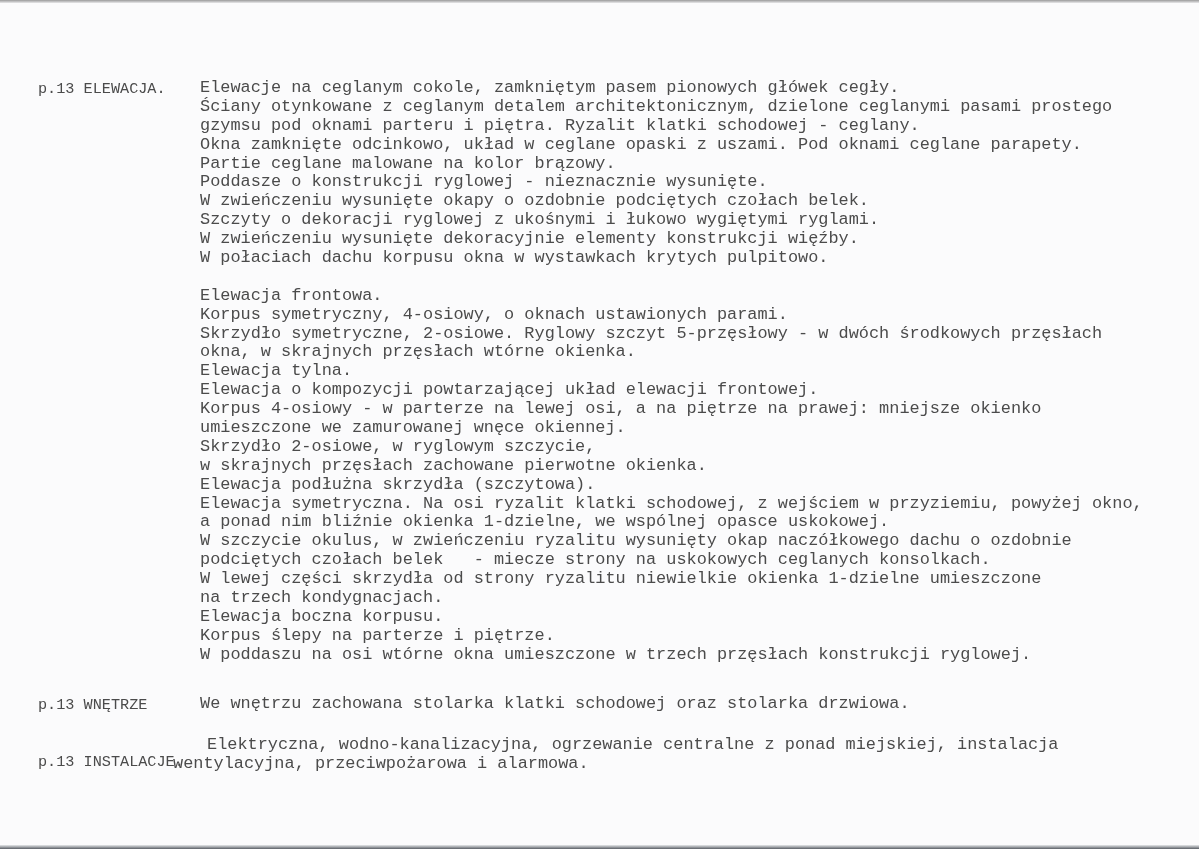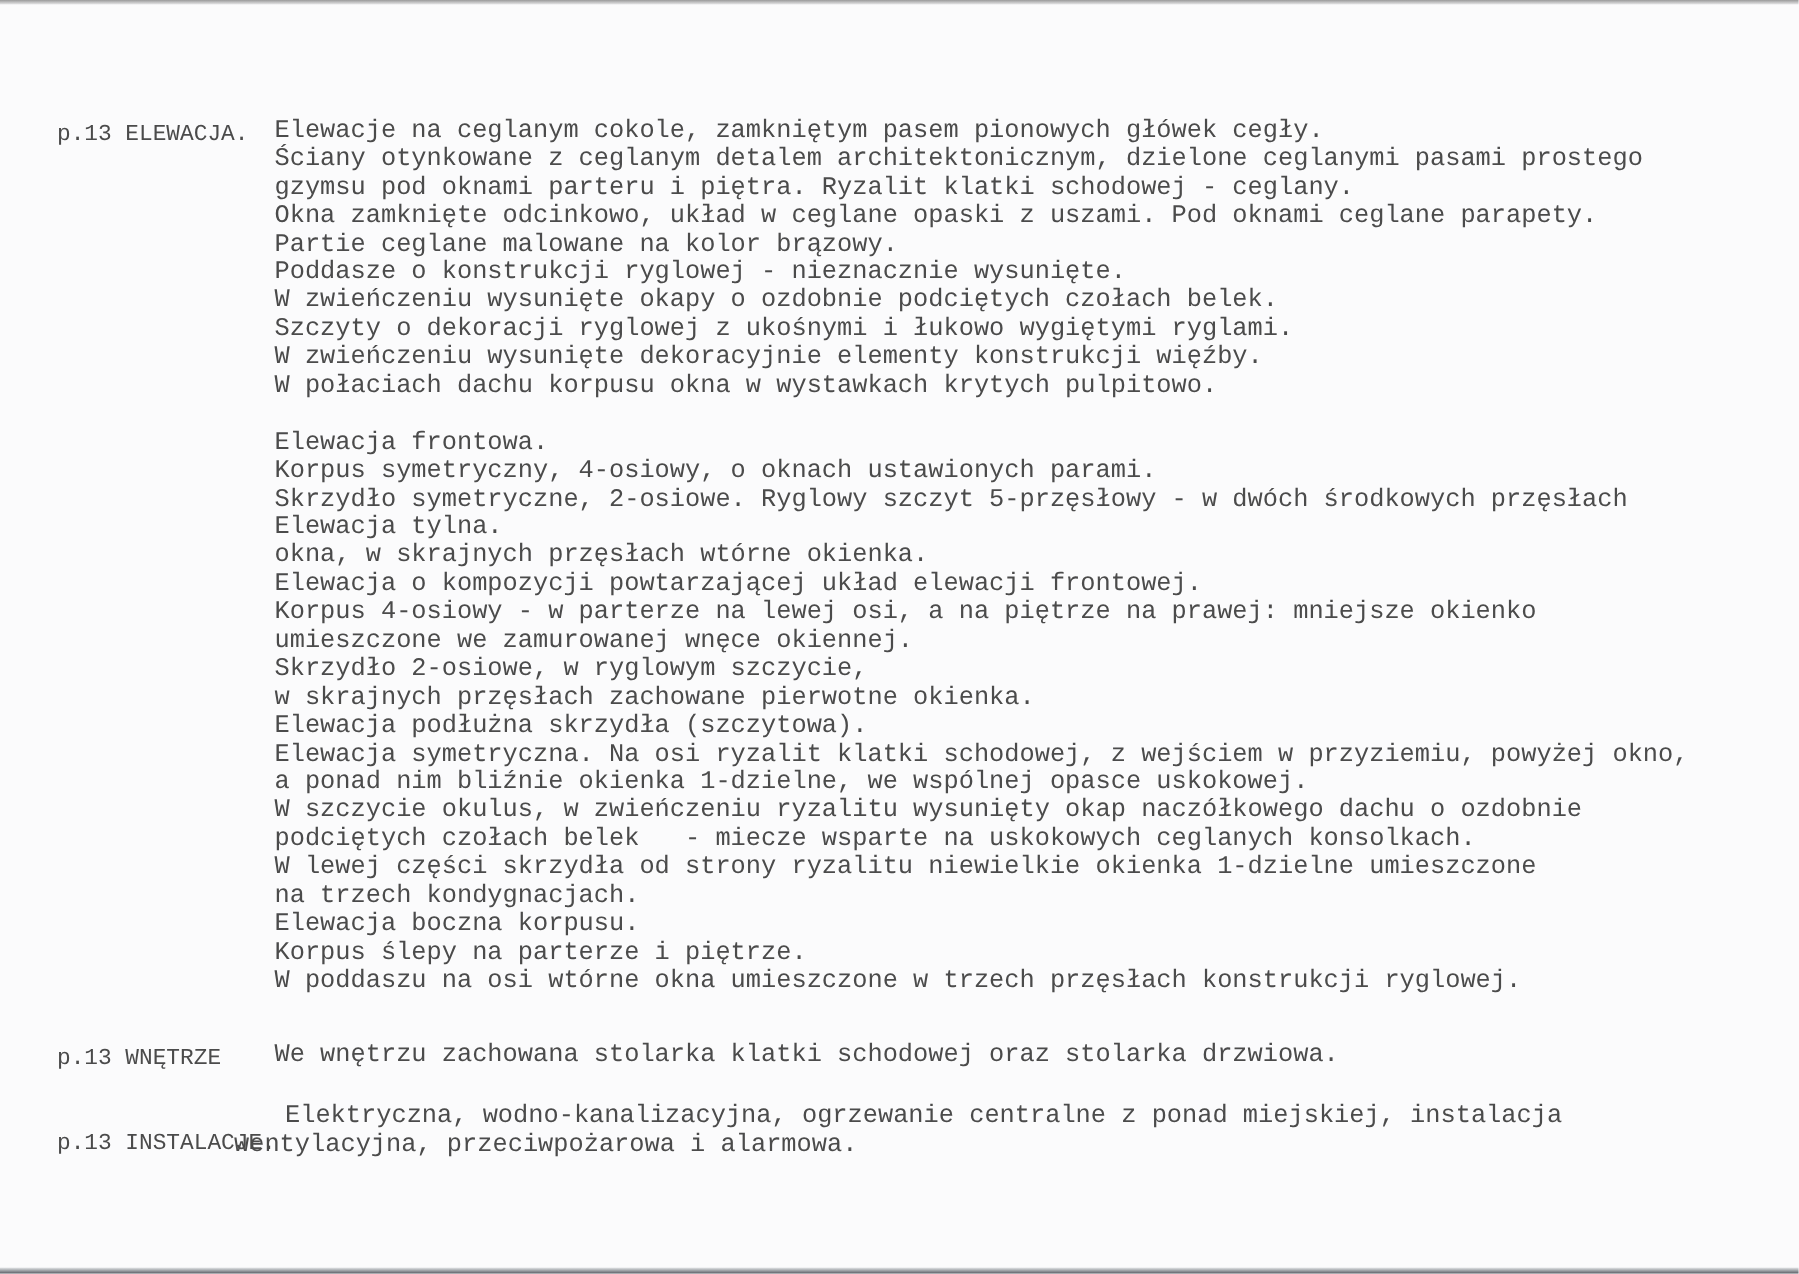--- a/index.html
+++ b/index.html
@@ -41,21 +41,21 @@
       position: absolute;
       left: 0;
       top: 0;
       font-size: 15.2px;
       line-height: 18.9px;
       white-space: pre;
       font-family: Liberation Mono, monospace;
     }
     .body {
       position: absolute;
-      left: 145px;
+      left: 162px;
       top: 0;
       width: 980px;
     }
     .line {
       font-size: 16.9px;
       line-height: 18.9px;
       white-space: pre;
       height: 18.9px;
     }
     .gap {
@@ -82,32 +82,32 @@
         <div class="line">W zwieńczeniu wysunięte okapy o ozdobnie podciętych czołach belek.</div>
         <div class="line">Szczyty o dekoracji ryglowej z ukośnymi i łukowo wygiętymi ryglami.</div>
         <div class="line">W zwieńczeniu wysunięte dekoracyjnie elementy konstrukcji więźby.</div>
         <div class="line">W połaciach dachu korpusu okna w wystawkach krytych pulpitowo.</div>
       </div>
       <div class="gap"></div>
       <div>
         <div class="line">Elewacja frontowa.</div>
         <div class="line">Korpus symetryczny, 4-osiowy, o oknach ustawionych parami.</div>
         <div class="line">Skrzydło symetryczne, 2-osiowe. Ryglowy szczyt 5-przęsłowy - w dwóch środkowych przęsłach</div>
+        <div class="line">okna, w skrajnych przęsłach wtórne okienka.</div>
         <div class="line">Elewacja tylna.</div>
-        <div class="line">okna, w skrajnych przęsłach wtórne okienka.</div>
         <div class="line">Elewacja o kompozycji powtarzającej układ elewacji frontowej.</div>
         <div class="line">Korpus 4-osiowy - w parterze na lewej osi, a na piętrze na prawej: mniejsze okienko</div>
         <div class="line">umieszczone we zamurowanej wnęce okiennej.</div>
         <div class="line">Skrzydło 2-osiowe, w ryglowym szczycie,</div>
         <div class="line">w skrajnych przęsłach zachowane pierwotne okienka.</div>
         <div class="line">Elewacja podłużna skrzydła (szczytowa).</div>
         <div class="line">Elewacja symetryczna. Na osi ryzalit klatki schodowej, z wejściem w przyziemiu, powyżej okno,</div>
         <div class="line">a ponad nim bliźnie okienka 1-dzielne, we wspólnej opasce uskokowej.</div>
         <div class="line">W szczycie okulus, w zwieńczeniu ryzalitu wysunięty okap naczółkowego dachu o ozdobnie</div>
-        <div class="line">podciętych czołach belek   - miecze wsparte na uskokowych ceglanych konsolkach.</div>
+        <div class="line">podciętych czołach belek   - miecze strony na uskokowych ceglanych konsolkach.</div>
         <div class="line">W lewej części skrzydła od strony ryzalitu niewielkie okienka 1-dzielne umieszczone</div>
         <div class="line">na trzech kondygnacjach.</div>
         <div class="line">Elewacja boczna korpusu.</div>
         <div class="line">Korpus ślepy na parterze i piętrze.</div>
         <div class="line">W poddaszu na osi wtórne okna umieszczone w trzech przęsłach konstrukcji ryglowej.</div>
       </div>
     </div>
   </div>
 
   <div class="section" style="top:695px;">

